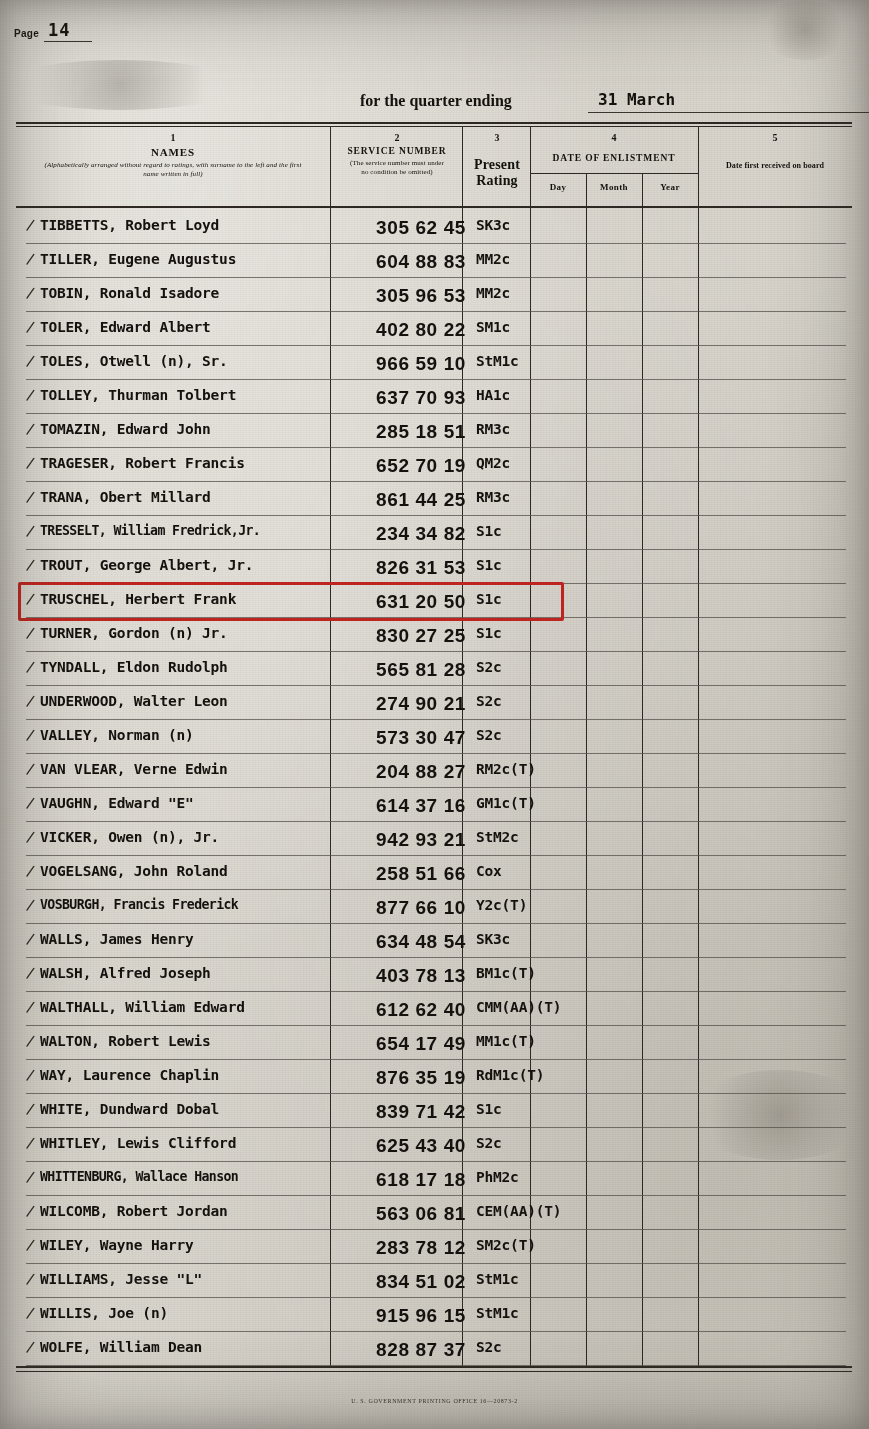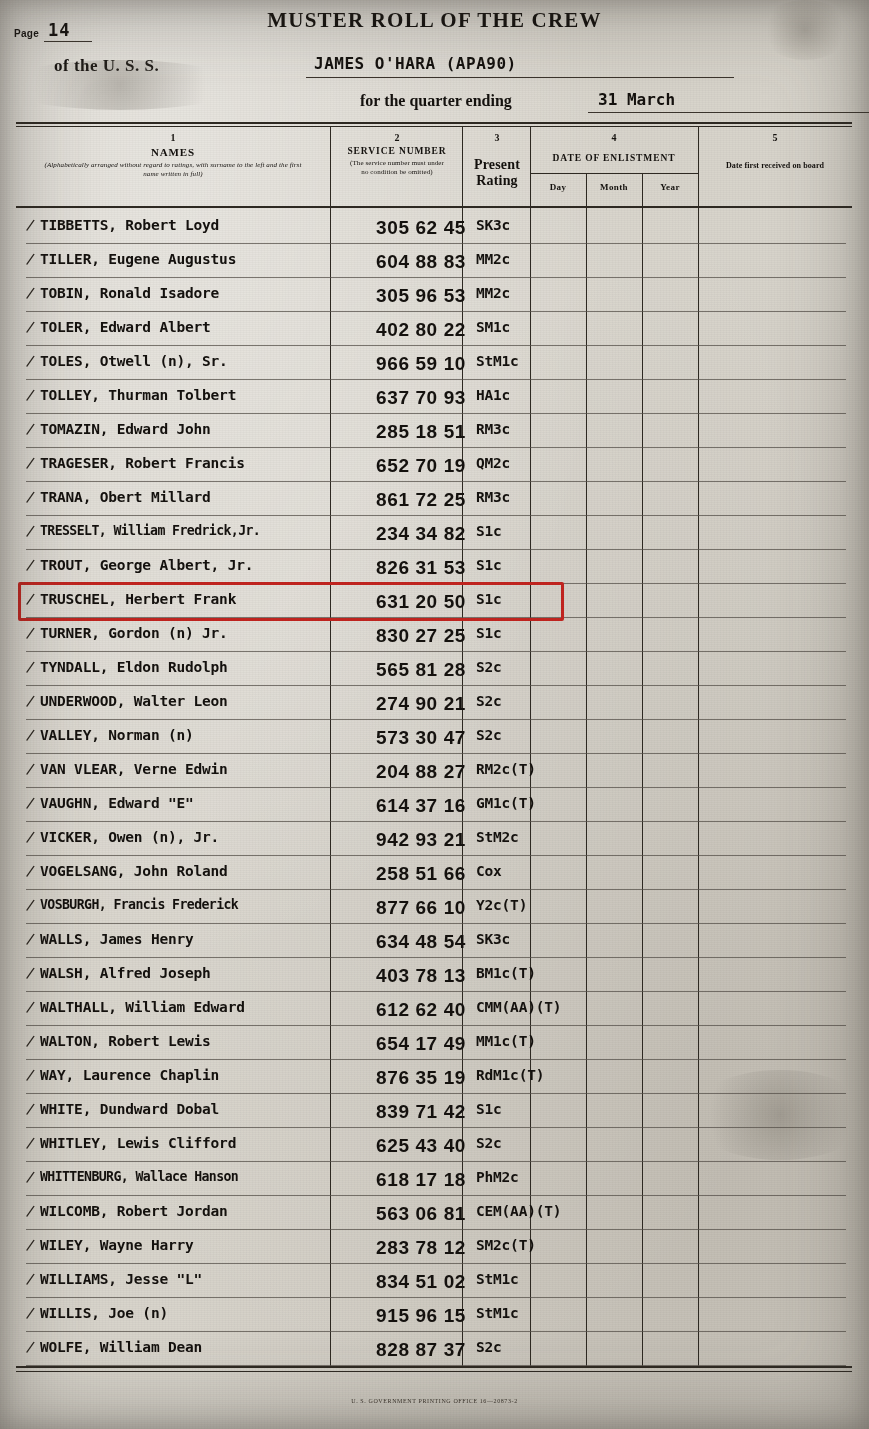--- a/index.html
+++ b/index.html
@@ -268,27 +268,21 @@
 </style>
 </head>
 <body>
 
 <div id="page">
 
   <div class="page-label">Page</div>
   <div class="page-num mono">14</div>
   <div class="page-rule"></div>
 
-  <div class="doc-title">MUSTER ROLL OF THE CREW</div>
-
-  <div class="ship-line">
-    <span class="ship-label">of the U. S. S.</span>
-    <span class="ship-value">JAMES O'HARA (APA90)</span>
-    <span class="ship-underline"></span>
-  </div>
+
 
   <div class="quarter-line">
     <span class="quarter-label">for the quarter ending</span>
     <span class="quarter-value">31 March</span>
     <span class="quarter-underline"></span>
 
   </div>
 
   <div id="table">
 
@@ -387,21 +381,21 @@
         <div class="row" style="top: 326px;">
           <span class="tick">/</span>
           <span class="cell-name">TRAGESER, Robert Francis</span>
           <span class="cell-service">652 70 19</span>
           <span class="cell-rating">QM2c</span>
           <span class="rule"></span>
         </div>
         <div class="row" style="top: 360px;">
           <span class="tick">/</span>
           <span class="cell-name">TRANA, Obert Millard</span>
-          <span class="cell-service">861 72 25</span>
+          <span class="cell-service">861 44 25</span>
           <span class="cell-rating">RM3c</span>
           <span class="rule"></span>
         </div>
         <div class="row" style="top: 394px;">
           <span class="tick">/</span>
           <span class="cell-name long">TRESSELT, William Fredrick,Jr.</span>
           <span class="cell-service">234 34 82</span>
           <span class="cell-rating">S1c</span>
           <span class="rule"></span>
         </div>

